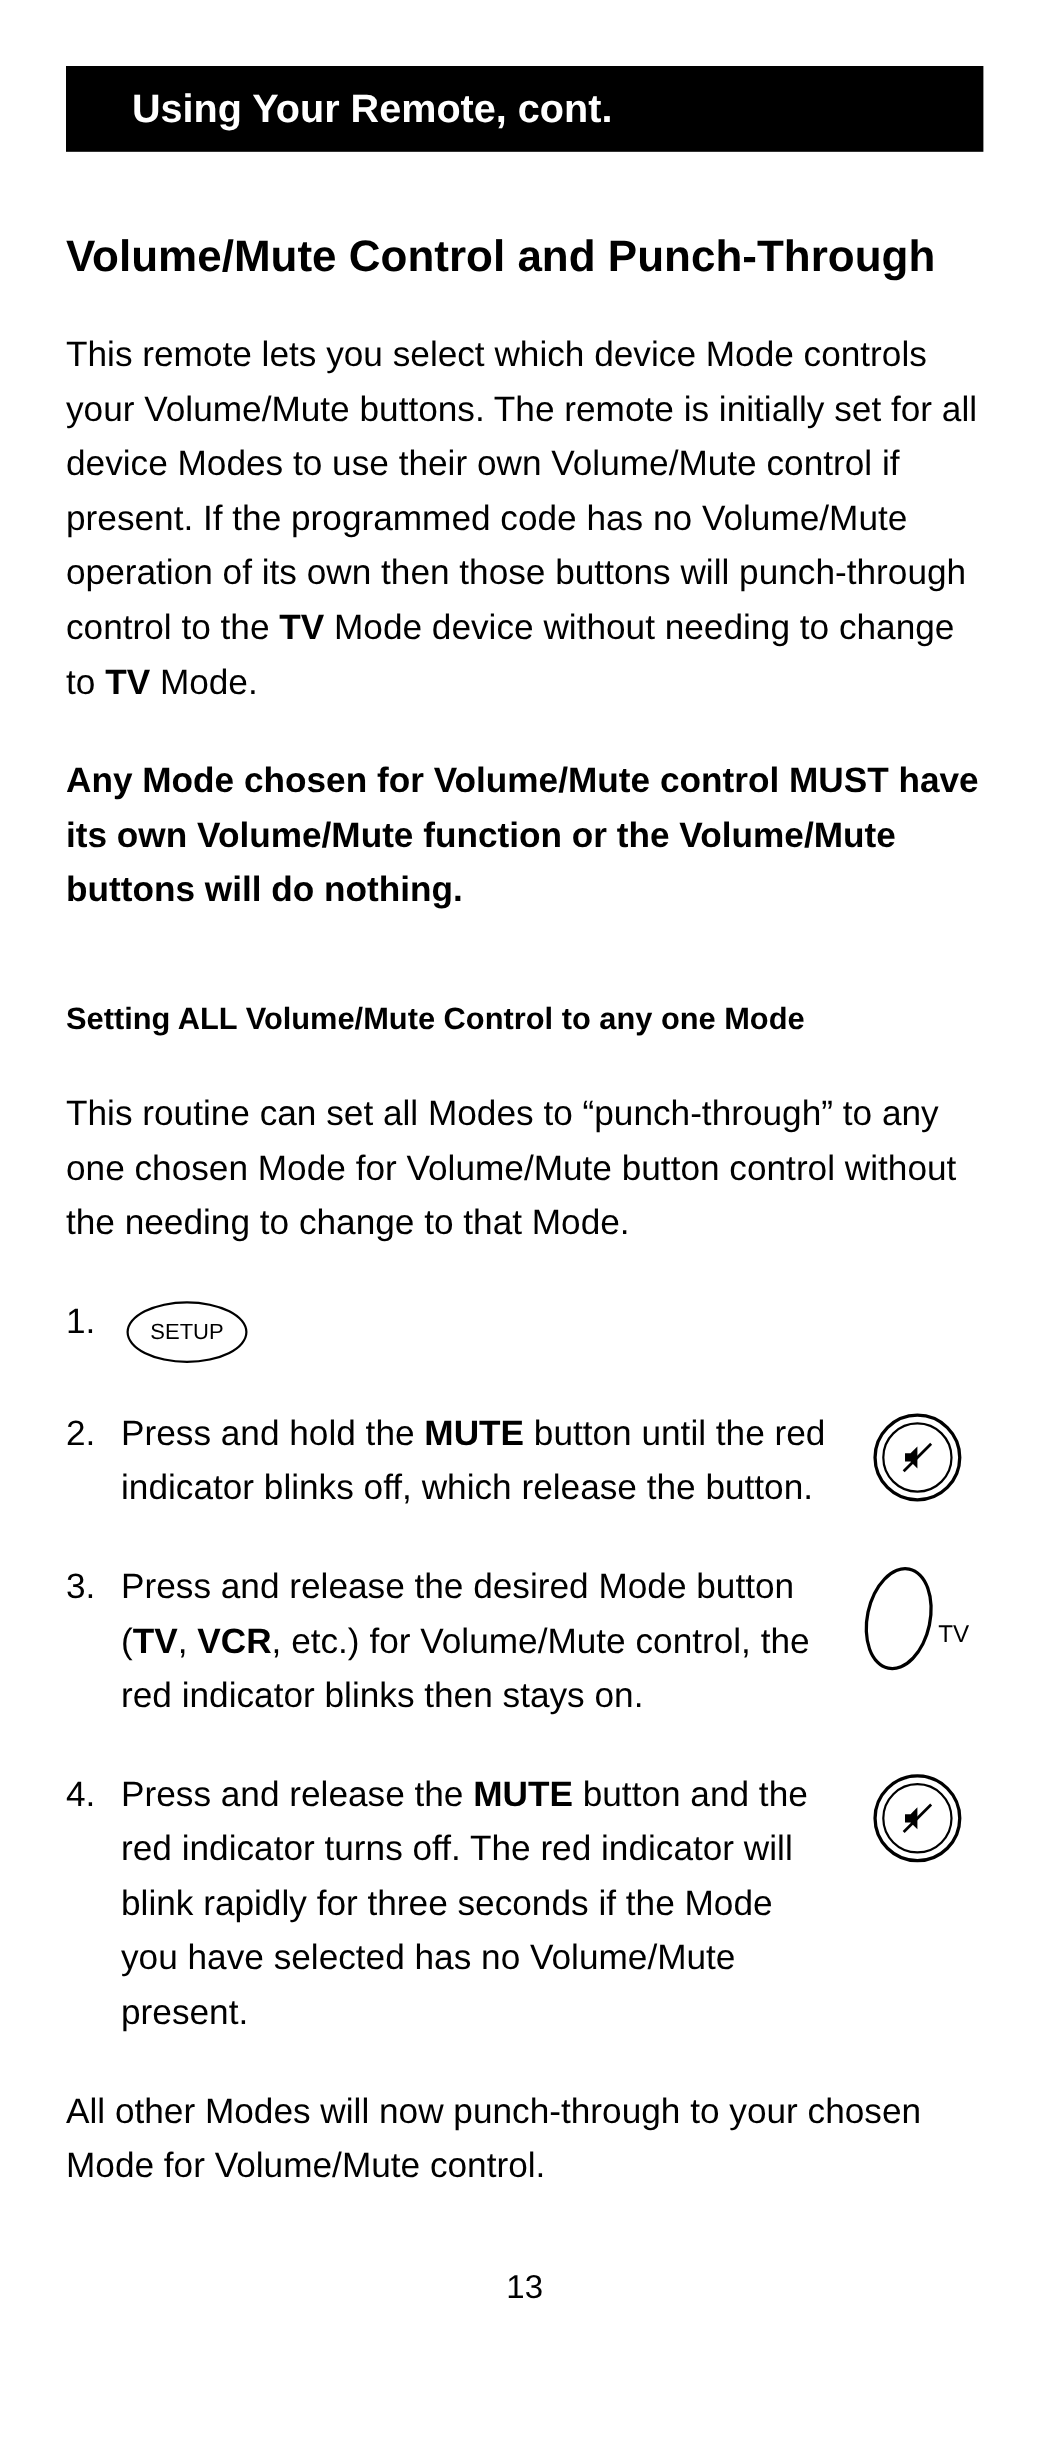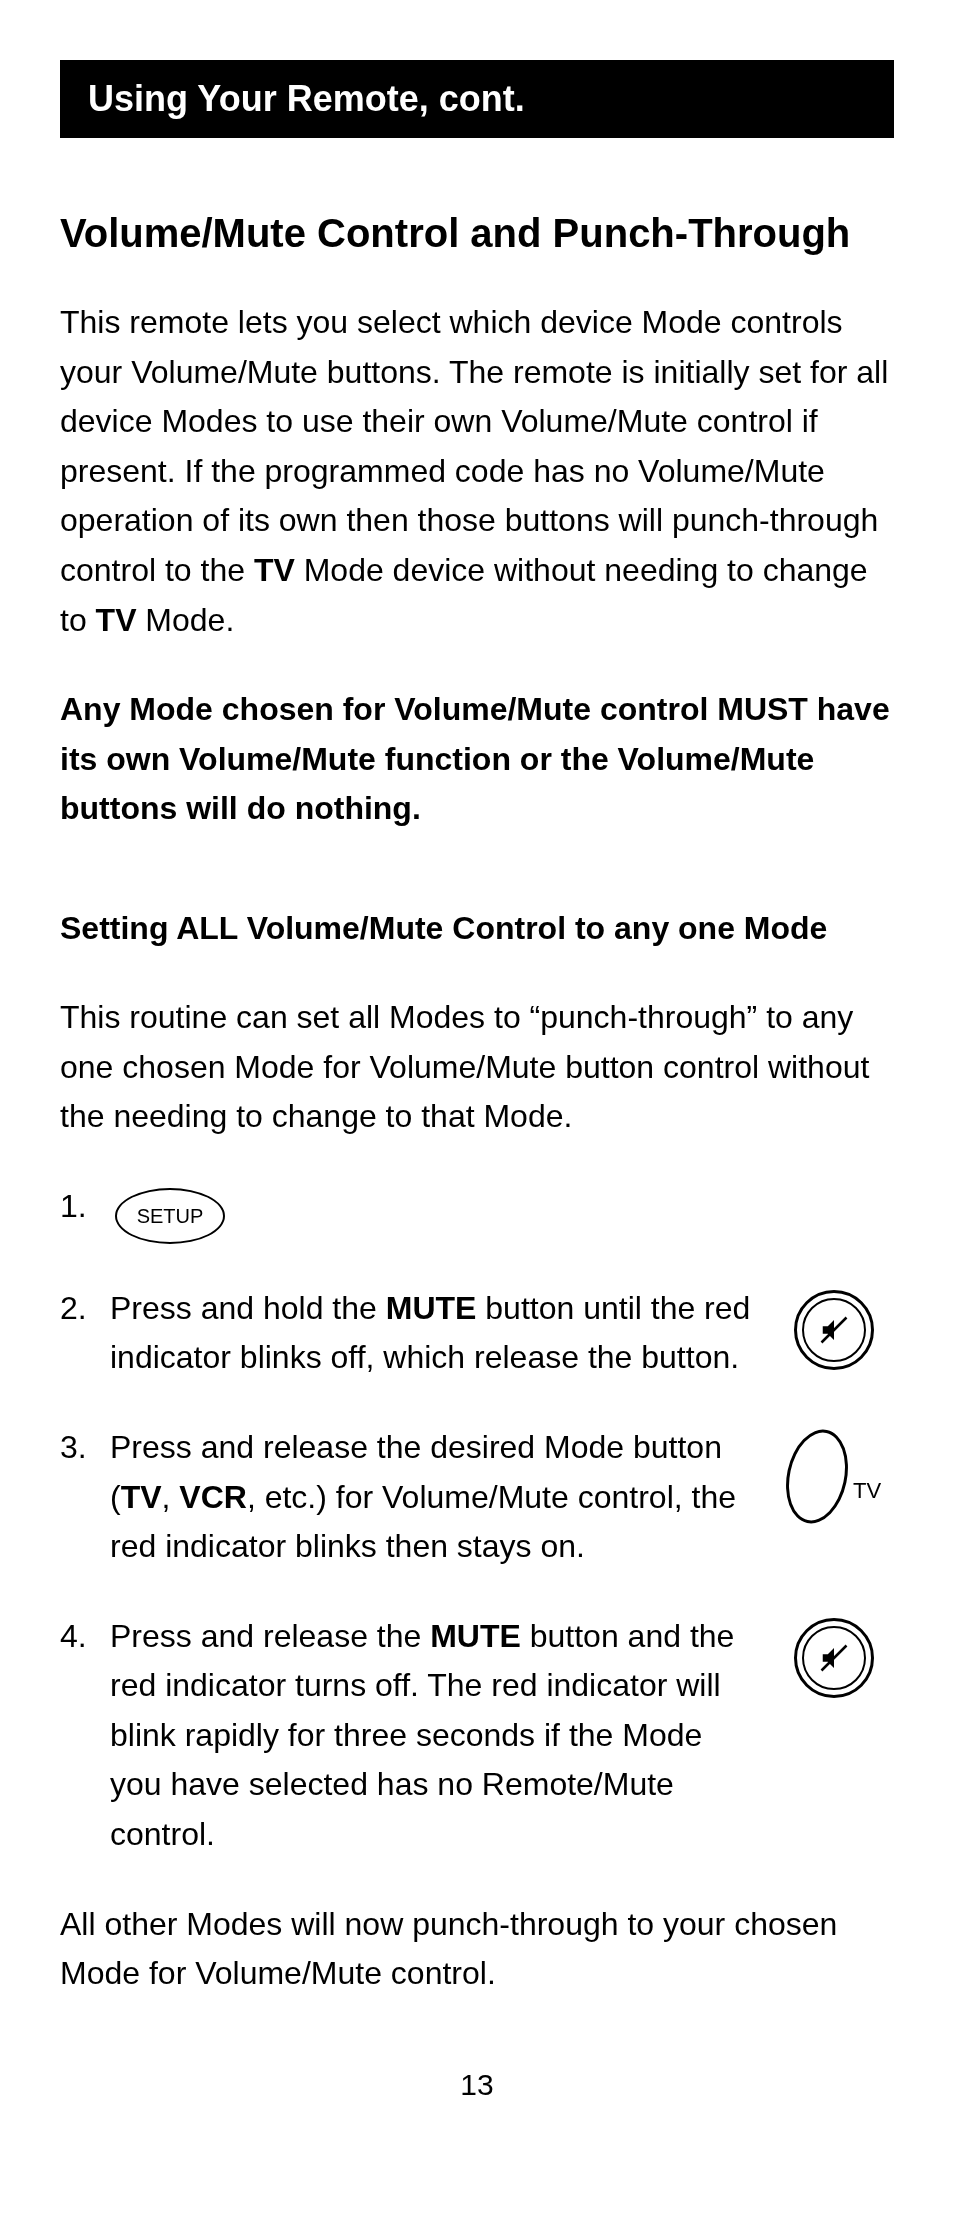--- a/index.html
+++ b/index.html
@@ -11,21 +11,21 @@
       padding: 0;
     }
     .page {
       padding: 60px 60px 40px 60px;
     }
     .header-bar {
       background: #000;
       color: #fff;
       font-weight: 700;
       font-size: 36px;
-      padding: 18px 20px 18px 28px;
+      padding: 18px 20px 18px 60px;
       margin-bottom: 70px;
     }
     .h1 {
       font-weight: 700;
       font-size: 40px;
       margin-bottom: 40px;
       line-height: 1.25;
     }
     .body-text {
       font-size: 32px;
@@ -34,21 +34,21 @@
       margin-top: 20px;
     }
     .body-text-bold {
       font-size: 32px;
       line-height: 1.55;
       font-weight: 700;
       margin-bottom: 74px;
     }
     .h2 {
       font-weight: 700;
-      font-size: 32px;
+      font-size: 28px;
       line-height: 1.25;
       margin-bottom: 45px;
     }
     .bold { font-weight: 700; }
     .steps { margin-top: 10px; }
     .step-row {
       display: flex;
       align-items: flex-start;
       margin-bottom: 40px;
       gap: 18px;
@@ -179,21 +179,21 @@
         <div class="tv-wrap">
           <div class="tv-oval"></div>
           <div class="tv-label">TV</div>
         </div>
       </div>
     </div>
 
     <div class="step-row">
       <div class="step-num">4.</div>
       <div class="step-text">
-        <span>Press and release the </span><span class="bold">MUTE</span><span> button and the red indicator turns off. The red indicator will blink rapidly for three seconds if the Mode you have selected has no Remote/Mute control.</span>
+        <span>Press and release the </span><span class="bold">MUTE</span><span> button and the red indicator turns off. The red indicator will blink rapidly for three seconds if the Mode you have selected has no Volume/Mute present.</span>
       </div>
       <div class="step-icon">
         <div class="mute-circle">
           <svg width="30" height="30" viewBox="0 0 24 24">
             <path d="M3 9v6h4l5 5V4L7 9H3z" fill="#000"></path>
             <line x1="2" y1="22" x2="22" y2="2" stroke="#000" stroke-width="2"></line>
           </svg>
         </div>
       </div>
     </div>

